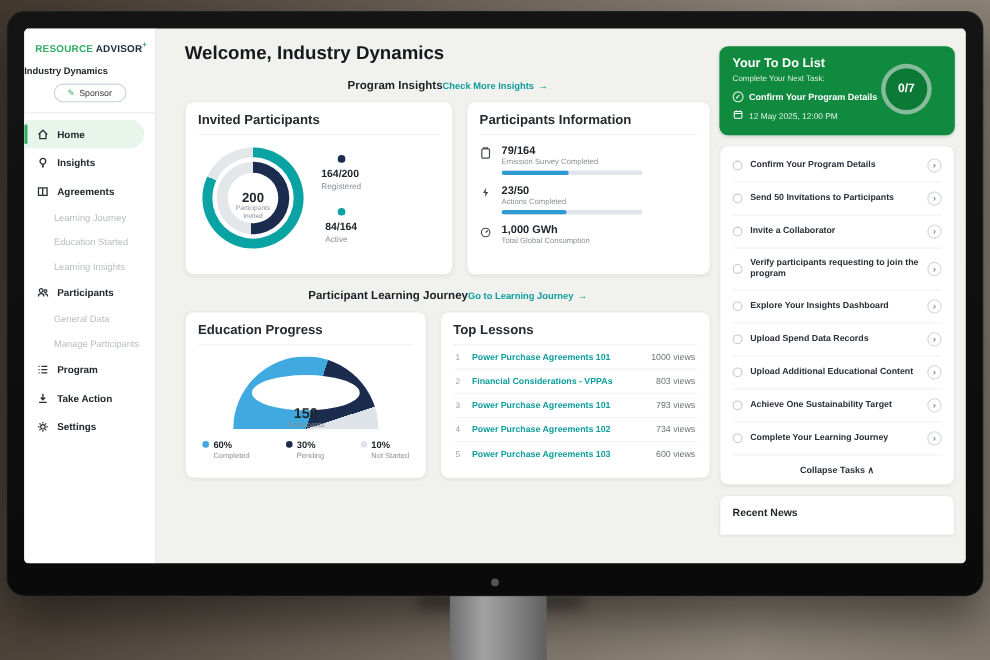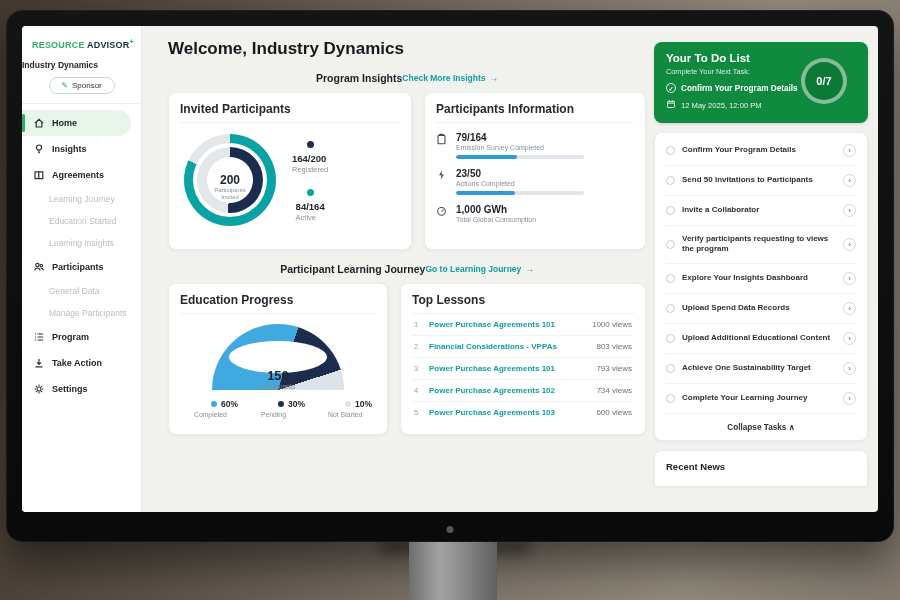--- a/index.html
+++ b/index.html
@@ -74,21 +74,21 @@
 
   
   .card.edu { width:220px; height:152px; }
   .gauge-wrap { width:132px; height:66px; overflow:hidden; position:relative; margin:10px auto 0; }
   .gauge { position:absolute; top:0; left:0; width:132px; height:132px; border-radius:50%; }
   .gauge-hole { position:absolute; inset:17px; border-radius:50%; background:#fff; }
   .gauge-center { position:absolute; left:0; right:0; bottom:0; text-align:center; }
   .g-val { font-size:13px; font-weight:bold; }
   .g-lab { font-size:6.5px; color:#8a9097; }
   .edu-legend { display:flex; justify-content:space-between; padding:9px 4px 0; }
-  .eleg-top { display:flex; align-items:center; gap:4px; font-size:8.5px; font-weight:bold;margin-left:27px; }
+  .eleg-top { display:flex; align-items:center; gap:4px; font-size:8.5px; font-weight:bold; }
   .eleg-dot { width:6px; height:6px; border-radius:50%; flex:none; }
   .eleg-lab { font-size:6.8px; color:#8a9097; margin:2px 0 0 10px; }
 
   
   .card.lessons { width:246px; height:152px; }
   .lrow { display:flex; align-items:center; gap:7px; padding:6px 2px; border-bottom:1px solid #f1f3f4; }
   .lrow:last-child { border-bottom:none; }
   .lrank { color:#9aa0a6; font-size:7.5px; width:8px; flex:none; }
   .ltitle { flex:1; color:#0f9d9d; font-weight:bold; font-size:8px; cursor:pointer; }
   .lviews { color:#6b7177; font-size:8px; }
@@ -401,21 +401,21 @@
         <span class="lbl">Send 50 Invitations to Participants</span>
         <span class="go">›</span>
       </div>
       <div class="task">
         <span class="cb"></span>
         <span class="lbl">Invite a Collaborator</span>
         <span class="go">›</span>
       </div>
       <div class="task">
         <span class="cb"></span>
-        <span class="lbl">Verify participants requesting to views the program</span>
+        <span class="lbl">Verify participants requesting to join the program</span>
         <span class="go">›</span>
       </div>
       <div class="task">
         <span class="cb"></span>
         <span class="lbl">Explore Your Insights Dashboard</span>
         <span class="go">›</span>
       </div>
       <div class="task">
         <span class="cb"></span>
         <span class="lbl">Upload Spend Data Records</span>

